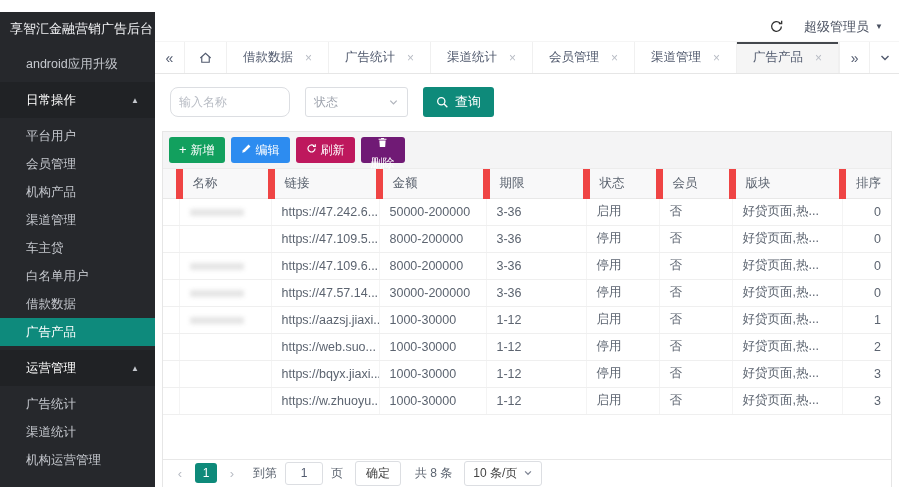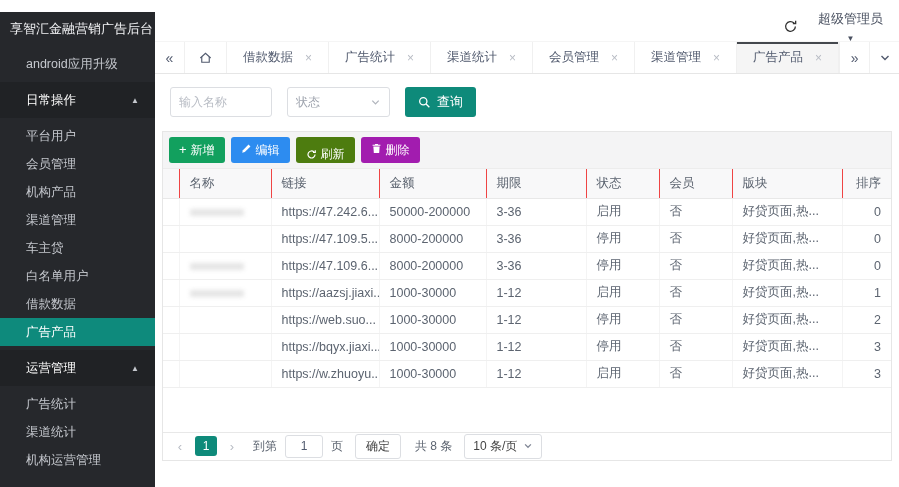--- a/index.html
+++ b/index.html
@@ -14,49 +14,49 @@
   .side-item { height:28px; line-height:28px; padding-left:26px; font-size:12.5px; color:#c5c8ce; cursor:pointer; white-space:nowrap; }
   .side-item.active { color:#fff; }
   .side-section { height:36px; display:flex; align-items:center; justify-content:space-between; padding:0 16px 0 26px; color:#ffffff; font-size:12.5px; background:#202225; cursor:pointer; margin:4px 0; }
   .sec-arrow { font-size:8px; color:#c5c8ce; }
 
   
   .main { flex:1; display:flex; flex-direction:column; background:#fff; min-width:0; }
 
   .topbar { height:30px; display:flex; align-items:center; justify-content:flex-end; gap:20px; padding-right:16px; border-bottom:1px solid #f5f5f5; }
   .topbar .icon-btn { display:flex; align-items:center; cursor:pointer; }
-  .user { display:flex; align-items:center; gap:6px; font-size:13px; color:#495060; cursor:pointer;flex-direction:column; }
+  .user { display:flex; align-items:center; gap:6px; font-size:13px; color:#495060; cursor:pointer; }
   .user-caret { font-size:8px; color:#495060; }
 
   .tabbar { height:32px; display:flex; align-items:stretch; border-bottom:1px solid #e6e6e6; }
   .tab-nav-btn { width:30px; display:flex; align-items:center; justify-content:center; border-right:1px solid #f0f0f0; color:#515a6e; font-size:14px; cursor:pointer; }
   .tab-nav-btn.right { border-right:none; border-left:1px solid #f0f0f0; }
   .home-tab { width:42px; display:flex; align-items:center; justify-content:center; border-right:1px solid #f0f0f0; cursor:pointer; }
   #tabs { display:flex; align-items:stretch; }
   .tab { display:flex; align-items:center; gap:12px; padding:0 16px; border-right:1px solid #f0f0f0; font-size:12.5px; color:#515a6e; cursor:pointer; white-space:nowrap; }
   .tab.active { background:#f5f5f5; box-shadow:inset 0 2px 0 #44484d; }
   .tab-close { color:#b8bcc4; font-size:12px; }
   .tab-spacer { flex:1; }
 
   .content { padding:13px 7px 0 7px; flex:1; }
   .filters { display:flex; gap:15px; margin:0 0 14px 8px; }
-  .input-name { width:102px; height:30px; border:1px solid #dcdee2; border-radius:3px; padding:0 8px; font-size:12px; color:#515a6e; outline:none; }
+  .input-name { width:120px; height:30px; border:1px solid #dcdee2; border-radius:8px; padding:0 8px; font-size:12px; color:#515a6e; outline:none; }
   .input-name::placeholder { color:#b8bcc4; }
   .fake-select { width:103px; height:30px; border:1px solid #dcdee2; border-radius:3px; display:flex; align-items:center; justify-content:space-between; padding:0 8px; color:#9ea3ad; cursor:pointer; background:#fff; }
   .query-btn { height:30px; padding:0 13px; border:none; border-radius:3px; color:#fff; font-size:13px; display:flex; align-items:center; gap:6px; cursor:pointer; }
 
   .grid { border:1px solid #e6e6e6; }
   .grid-toolbar { background:#f4f4f5; padding:5px 6px; display:flex; gap:6px; border-bottom:1px solid #ececec; }
   .tbtn { height:26px; padding:0 10px; border:none; border-radius:3px; color:#fff; font-size:12px; display:flex; align-items:center; gap:4px; cursor:pointer; }
   .tbtn .plus { font-size:13px; line-height:1; }
 
   table { width:100%; border-collapse:collapse; table-layout:fixed; }
   col.c0{width:16px} col.c1{width:92px} col.c2{width:108px} col.c3{width:107px}
   col.c4{width:100px} col.c5{width:73px} col.c6{width:73px} col.c7{width:110px}
-  thead th { background:#f8f8f9; height:29px; font-weight:normal; text-align:left; padding:0 10px; color:#5c6470; font-size:12.5px; border-bottom:1px solid #e8e8e8; border-right:1px solid #ef4444; white-space:nowrap; }
+  thead th { background:#f8f8f9; height:29px; font-weight:normal; text-align:left; padding:0 10px; color:#5c6470; font-size:12.5px; border-bottom:1px solid #e8e8e8; border-right:7px solid #ef4444; white-space:nowrap; }
   thead th:last-child { border-right:none; text-align:right; }
   tbody td { height:27px; padding:0 10px; color:#5c6470; font-size:12.5px; border-bottom:1px solid #efefef; border-right:1px solid #f4f4f4; white-space:nowrap; overflow:hidden; }
   tbody td:last-child { border-right:none; text-align:right; }
   .redacted { display:inline-block; width:54px; height:7px; background:#cfcfcf; border-radius:2px; filter:blur(2px); opacity:.55; }
 
   .grid-space { height:44px; }
   .pagination { height:28px; display:flex; align-items:center; gap:8px; padding:0 10px; border-top:1px solid #e8e8e8; font-size:12px; color:#5c6470; }
   .page-arrow { width:14px; text-align:center; color:#b8bcc4; font-size:13px; cursor:pointer; }
   .page-num { min-width:22px; height:20px; padding:0 4px; color:#fff; border-radius:3px; display:flex; align-items:center; justify-content:center; cursor:pointer; }
   .goto-input { width:38px; height:23px; border:1px solid #dcdee2; border-radius:3px; text-align:center; font-size:12px; color:#515a6e; outline:none; }
@@ -176,28 +176,28 @@
             <button class="tbtn" style="background: rgb(18, 160, 94);">
               <span><span class="plus">+</span></span>
               <span>新增</span>
             </button>
             <button class="tbtn" style="background: rgb(45, 140, 240);">
               <span><svg width="11" height="11" viewBox="0 0 14 14">
                   <path fill="#fff" d="M1.5 12.5l.9-3.3 7.2-7.2 2.4 2.4-7.2 7.2z"></path>
                 </svg></span>
               <span>编辑</span>
             </button>
-            <button class="tbtn" style="background: #4d7c0f; align-items: flex-end;">
+            <button class="tbtn" style="background: #be185d;">
               <span><svg width="11" height="11" viewBox="0 0 14 14" fill="none" stroke="#fff" stroke-width="1.5">
                   <path d="M11.5 7a4.5 4.5 0 1 1-1.3-3.2"></path>
                   <path d="M11.8 1.5v2.9H8.9"></path>
                 </svg></span>
               <span>刷新</span>
             </button>
-            <button class="tbtn" style="background: #a21caf;">
+            <button class="tbtn" style="background: #701a75; flex-direction: column;">
               <span><svg width="11" height="11" viewBox="0 0 14 14">
                   <path fill="#fff" d="M5.3 1.2h3.4l.5 1.1H12v1.2H2V2.3h3z"></path>
                   <path fill="#fff" d="M3 4.6h8l-.6 8H3.6z"></path>
                 </svg></span>
               <span>删除</span>
             </button>
           </div>
 
         <table>
           <colgroup>
@@ -254,20 +254,31 @@
                 <td>8000-200000</td>
                 <td>3-36</td>
                 <td>停用</td>
                 <td>否</td>
                 <td>好贷页面,热...</td>
                 <td>0</td>
               </tr>
               <tr>
                 <td></td>
                 <td><span class="redacted"></span></td>
+                <td>https://47.57.14...</td>
+                <td>30000-200000</td>
+                <td>3-36</td>
+                <td>停用</td>
+                <td>否</td>
+                <td>好贷页面,热...</td>
+                <td>0</td>
+              </tr>
+              <tr>
+                <td></td>
+                <td><span class="redacted"></span></td>
                 <td>https://aazsj.jiaxi...</td>
                 <td>1000-30000</td>
                 <td>1-12</td>
                 <td>启用</td>
                 <td>否</td>
                 <td>好贷页面,热...</td>
                 <td>1</td>
               </tr>
               <tr>
                 <td></td>

